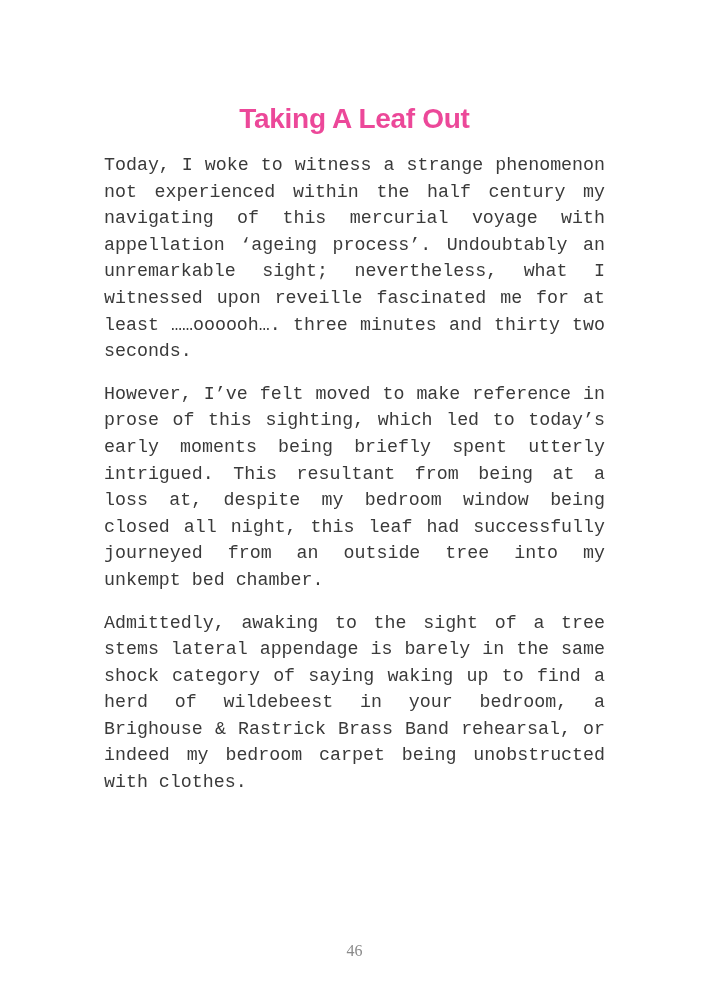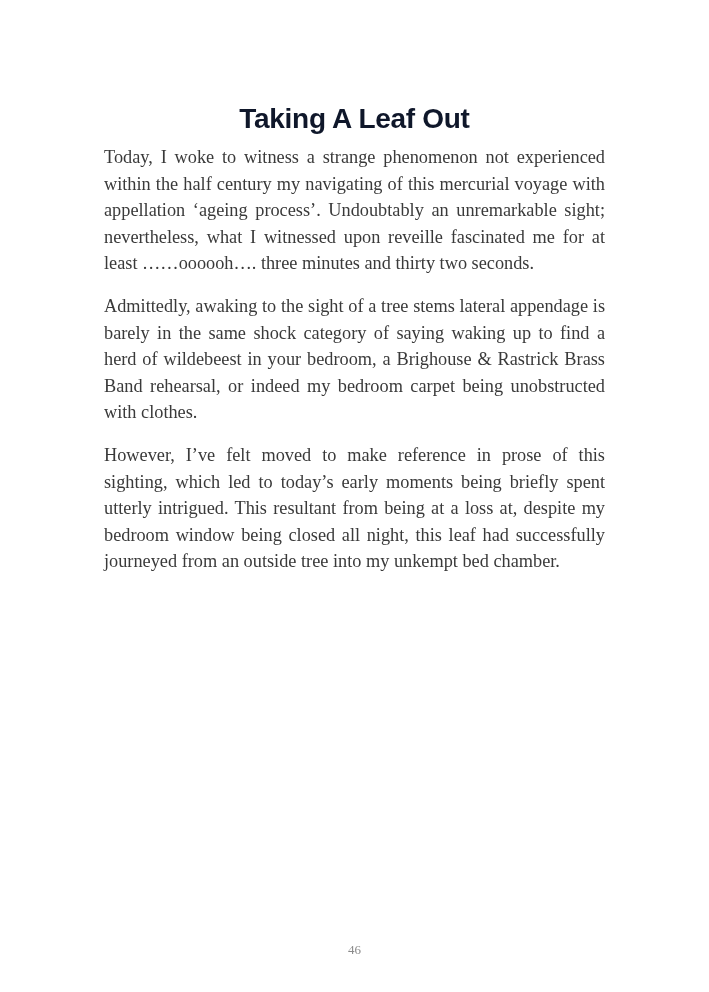--- a/index.html
+++ b/index.html
@@ -23,55 +23,56 @@
     .title {
       position: absolute;
       left: 0;
       top: 80px;
       width: 709px;
       text-align: center;
       font-family: "Liberation Sans", "DejaVu Sans", sans-serif;
       font-weight: bold;
       font-size: 28px;
       line-height: 40px;
-      color: #0f172a;
+      color: #ec4899;
       letter-spacing: -0.3px;
     }
     .body-text {
       position: absolute;
       left: 104px;
       top: 144px;
       width: 501px;
       font-family: "Liberation Serif", "DejaVu Serif", serif;
       font-size: 18.3px;
       line-height: 26.6px;
       color: #3a3a3a;
     }
     .body-text p {
-      margin: 0 0 16px 0;
+      margin: 8px 0 16px 0;
       text-align: justify;
       text-align-last: left;
+      font-family: Liberation Mono, monospace;
     }
     .page-number {
       position: absolute;
       left: 0;
       top: 942px;
       width: 709px;
       text-align: center;
       font-family: "Liberation Serif", "DejaVu Serif", serif;
-      font-size: 13px;
+      font-size: 16px;
       color: #8a8a8a;
     }
   </style>
 </head>
 <body>
 
 <div class="page">
   <h1 class="title">Taking A Leaf Out</h1>
 
   <div class="body-text">
     <p>Today, I woke to witness a strange phenomenon not experienced within the half century my navigating of this mercurial voyage with appellation ‘ageing process’. Undoubtably an unremarkable sight; nevertheless, what I witnessed upon reveille fascinated me for at least ……oooooh…. three minutes and thirty two seconds.</p>
+    <p>However, I’ve felt moved to make reference in prose of this sighting, which led to today’s early moments being briefly spent utterly intrigued. This resultant from being at a loss at, despite my bedroom window being closed all night, this leaf had successfully journeyed from an outside tree into my unkempt bed chamber.</p>
     <p>Admittedly, awaking to the sight of a tree stems lateral appendage is barely in the same shock category of saying waking up to find a herd of wildebeest in your bedroom, a Brighouse &amp; Rastrick Brass Band rehearsal, or indeed my bedroom carpet being unobstructed with clothes.</p>
-    <p>However, I’ve felt moved to make reference in prose of this sighting, which led to today’s early moments being briefly spent utterly intrigued. This resultant from being at a loss at, despite my bedroom window being closed all night, this leaf had successfully journeyed from an outside tree into my unkempt bed chamber.</p>
   </div>
 
   <div class="page-number">46</div>
 </div>
 
 </body></html>

